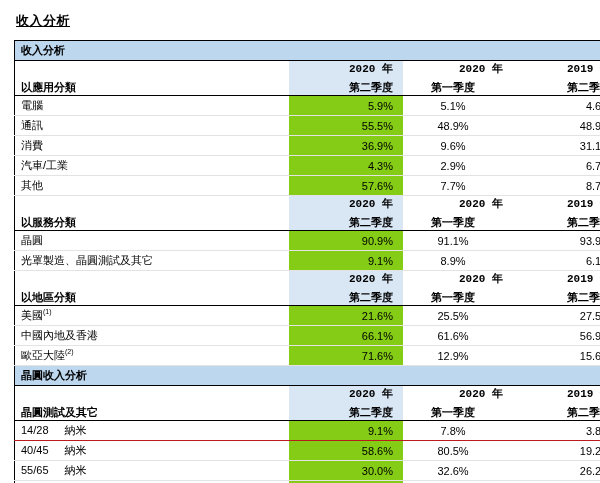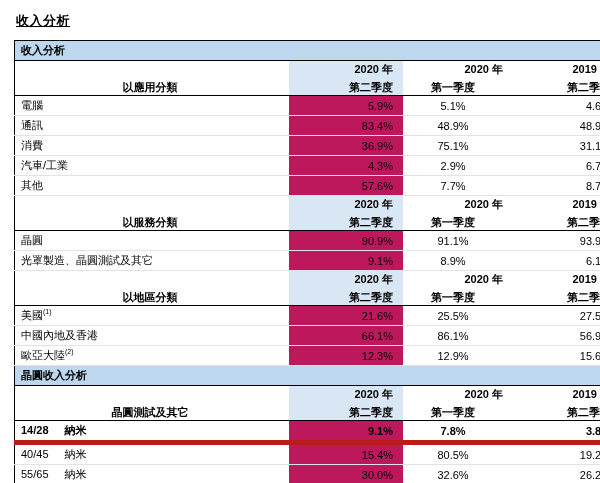--- a/index.html
+++ b/index.html
@@ -43,68 +43,68 @@
   .c-label {
     width: 268px;
     padding-left: 6px !important;
     white-space: nowrap;
     overflow: hidden;
   }
   .c-q2-20 {
     width: 104px;
     text-align: right;
     padding-right: 10px !important;
-    background: #be185d;
+    background: #84cc16;
   }
   .c-q1-20 {
     width: 100px;
     text-align: center;
     padding-right: 10px !important;
   }
   .c-q2-19 {
     width: 98px;
     text-align: right;
     padding-right: 10px !important;
   }
   tr.col-head td {
     background: #ffffff;
     font-weight: bold;
     text-align: right;
     padding-right: 10px !important;
     height: 17px;
     line-height: 15px;
+    font-family: Liberation Mono, monospace;
   }
   tr.col-head td.c-q2-20 {
     background: #d9e7f5;
   }
   tr.col-head-2 td {
     font-weight: bold;
     padding-right: 10px !important;
     border-bottom: 1px solid #000000;
     height: 17px;
     line-height: 14px;
   }
   tr.col-head-2 td.c-q2-20 {
     background: #d9e7f5;
   }
   tr.col-head-2 td.c-label {
-    text-align: center;
+    text-align: left;
     padding-left: 6px !important;
     font-weight: bold;
   }
   tr.data td {
     border-bottom: 1px solid #e3e3e3;
   }
   tr.data:last-child td {
     border-bottom: none;
   }
   tr.highlight td {
     border-top: 1px solid #c00000;
-    border-bottom: 5px solid #b91c1c;
-    font-weight: bold;
+    border-bottom: 1px solid #b91c1c;
   }
   .sup {
     font-size: 7px;
     vertical-align: super;
   }
   .big-head td {
     background: #bdd7ee;
     font-weight: bold;
     font-size: 11.5px;
     border-top: 1px solid #000000;
@@ -150,28 +150,28 @@
     </tr>
 
     <tr class="data">
       <td class="c-label">電腦</td>
       <td class="c-q2-20">5.9%</td>
       <td class="c-q1-20">5.1%</td>
       <td class="c-q2-19">4.6%</td>
     </tr>
     <tr class="data">
       <td class="c-label">通訊</td>
-      <td class="c-q2-20">83.4%</td>
+      <td class="c-q2-20">55.5%</td>
       <td class="c-q1-20">48.9%</td>
       <td class="c-q2-19">48.9%</td>
     </tr>
     <tr class="data">
       <td class="c-label">消費</td>
       <td class="c-q2-20">36.9%</td>
-      <td class="c-q1-20">75.1%</td>
+      <td class="c-q1-20">9.6%</td>
       <td class="c-q2-19">31.1%</td>
     </tr>
     <tr class="data">
       <td class="c-label">汽車/工業</td>
       <td class="c-q2-20">4.3%</td>
       <td class="c-q1-20">2.9%</td>
       <td class="c-q2-19">6.7%</td>
     </tr>
     <tr class="data">
       <td class="c-label">其他</td>
@@ -221,26 +221,26 @@
 
     <tr class="data">
       <td class="c-label"><span>美國</span><span class="sup">(1)</span></td>
       <td class="c-q2-20">21.6%</td>
       <td class="c-q1-20">25.5%</td>
       <td class="c-q2-19">27.5%</td>
     </tr>
     <tr class="data">
       <td class="c-label"><span>中國內地及香港</span><span class="sup"></span></td>
       <td class="c-q2-20">66.1%</td>
-      <td class="c-q1-20">86.1%</td>
+      <td class="c-q1-20">61.6%</td>
       <td class="c-q2-19">56.9%</td>
     </tr>
     <tr class="data">
       <td class="c-label"><span>歐亞大陸</span><span class="sup">(2)</span></td>
-      <td class="c-q2-20">12.3%</td>
+      <td class="c-q2-20">71.6%</td>
       <td class="c-q1-20">12.9%</td>
       <td class="c-q2-19">15.6%</td>
     </tr>
 
     <tr class="big-head">
       <td class="c-label">晶圓收入分析</td>
       <td class="c-q2-20"></td>
       <td class="c-q1-20"></td>
       <td class="c-q2-19"></td>
     </tr>
@@ -259,21 +259,21 @@
     </tr>
 
     <tr class="data highlight">
       <td class="c-label"><span class="tech-indent">14/28</span><span class="tech-unit">納米</span></td>
       <td class="c-q2-20">9.1%</td>
       <td class="c-q1-20">7.8%</td>
       <td class="c-q2-19">3.8%</td>
     </tr>
     <tr class="data">
       <td class="c-label"><span class="tech-indent">40/45</span><span class="tech-unit">納米</span></td>
-      <td class="c-q2-20">15.4%</td>
+      <td class="c-q2-20">58.6%</td>
       <td class="c-q1-20">80.5%</td>
       <td class="c-q2-19">19.2%</td>
     </tr>
     <tr class="data">
       <td class="c-label"><span class="tech-indent">55/65</span><span class="tech-unit">納米</span></td>
       <td class="c-q2-20">30.0%</td>
       <td class="c-q1-20">32.6%</td>
       <td class="c-q2-19">26.2%</td>
     </tr>
     <tr class="data">

